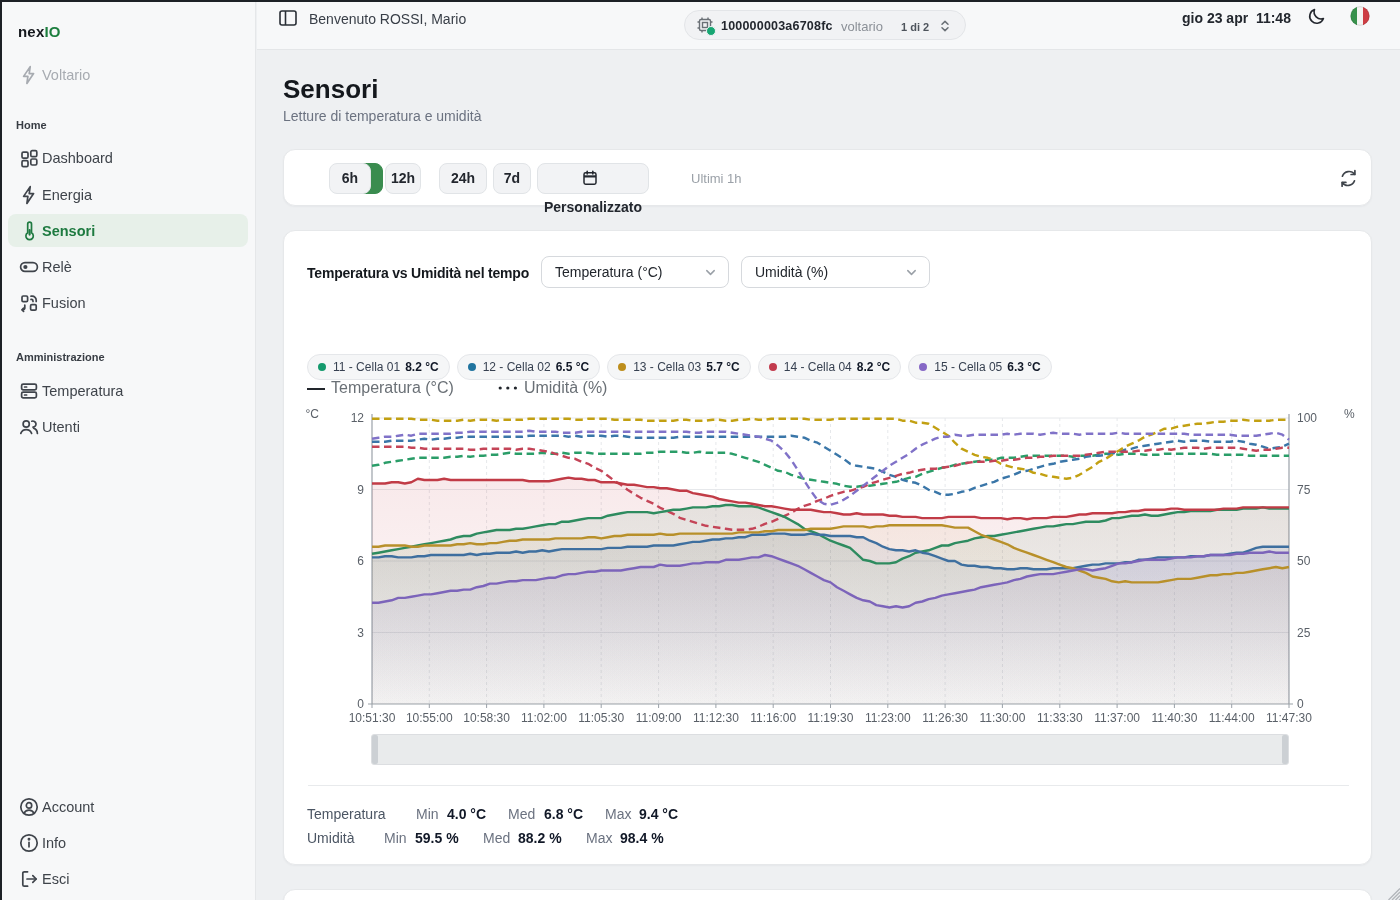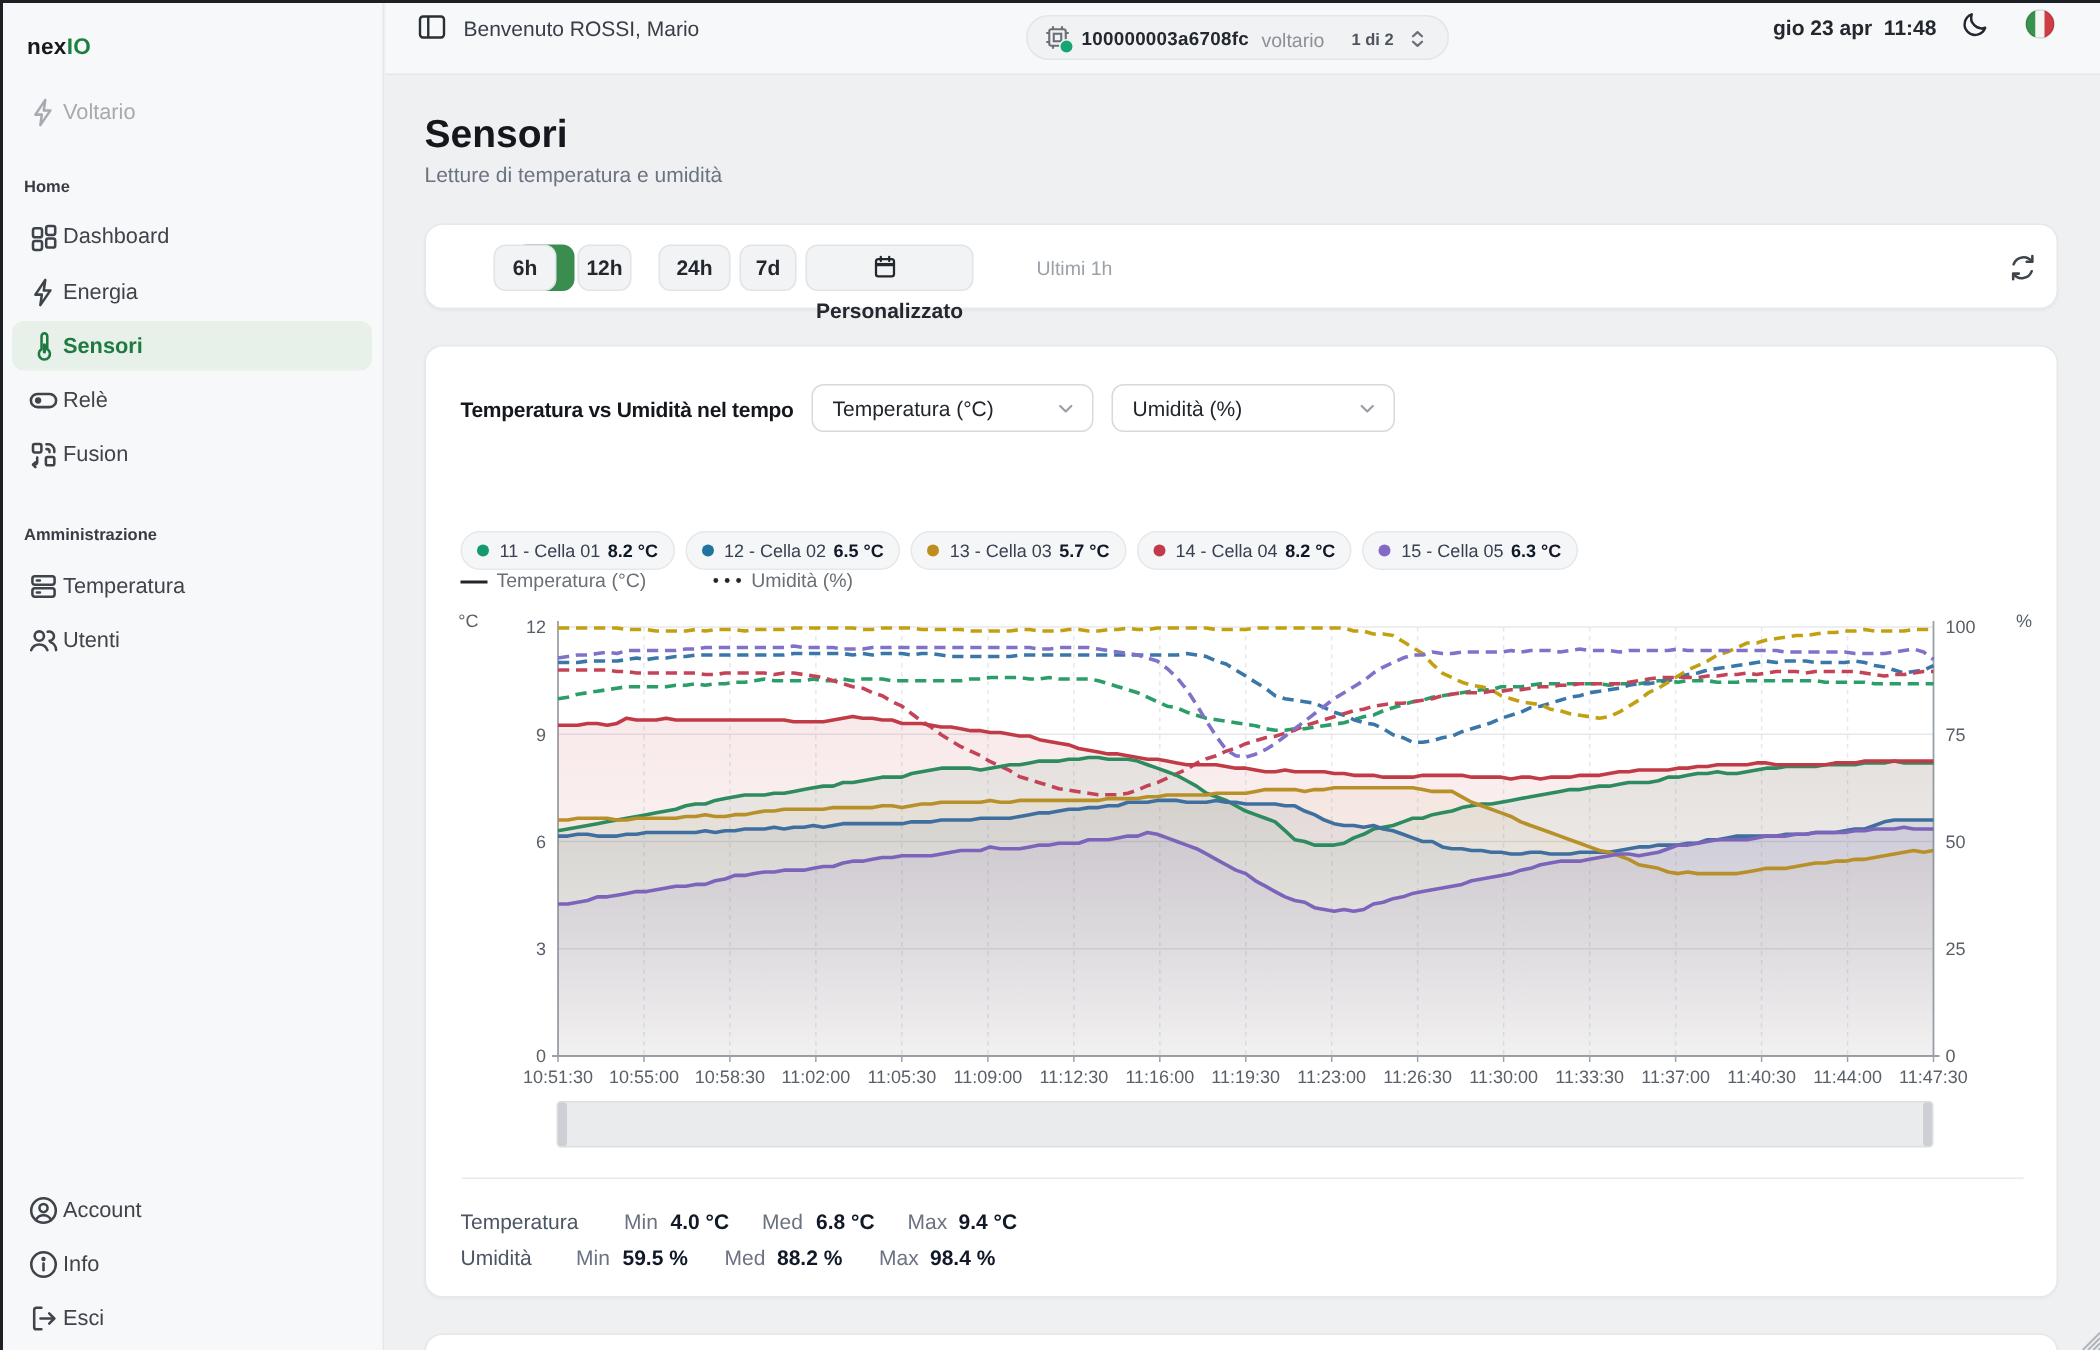--- a/index.html
+++ b/index.html
@@ -44,21 +44,21 @@
 .tb-ult{position:absolute;left:407px;top:21px;font-size:13px;color:#9ba1a8;}
 .tb-refresh{position:absolute;left:1055px;top:19px;width:19px;height:19px;}
 .chartcard{left:26px;top:180px;width:1089px;height:635px;}
 .cc-title{position:absolute;left:23px;top:34px;font-size:14px;font-weight:bold;color:#14181d;letter-spacing:-0.2px;}
 .cc-sel{position:absolute;top:25px;height:32px;background:#fff;border:1px solid #d6d9dd;border-radius:8px;font-size:14px;color:#22262c;line-height:30px;padding-left:13px;}
 .cc-sel .chv{position:absolute;right:11px;top:9px;width:13px;height:13px;}
 .chips{position:absolute;left:23px;top:107px;height:26px;display:flex;gap:7px;margin-top:16px;}
 .chip{height:26px;border:1px solid #e5e7ea;background:#f5f6f7;border-radius:13px;display:flex;align-items:center;padding:0 10px;font-size:12px;color:#374151;white-space:nowrap;}
 .chip .d{width:8px;height:8px;border-radius:50%;margin-right:7px;}
 .chip b{color:#111827;margin-left:5px;}
-.lleg{position:absolute;left:23px;top:148px;font-size:13px;color:#6a7076;}
+.lleg{position:absolute;left:23px;top:148px;font-size:16px;color:#6a7076;}
 .lleg .seg{display:inline-block;width:18px;height:0;border-top:2.5px solid #22262c;vertical-align:middle;margin-right:6px;}
 
 .slider{position:absolute;left:87px;top:503px;width:918px;height:31px;background:#e9ebec;border:1px solid #dcdee1;border-radius:3px;}
 .slider .h{position:absolute;top:0;width:6px;height:29px;background:#ccd0d4;border-radius:2px;}
 .divider{position:absolute;left:24px;top:554px;width:1041px;height:1px;background:#e8eaec;}
 .stat-row{position:absolute;left:0;width:1089px;height:18px;font-size:14px;color:#6b7280;}
 .stat-row .lab{position:absolute;color:#4b5563;}
 .stat-row b{color:#111827;font-weight:bold;}
 .card2{left:26px;top:839px;width:1089px;height:50px;}
 .ic-stroke{stroke:#3f444b;stroke-width:1.7;fill:none;stroke-linecap:round;stroke-linejoin:round;}

